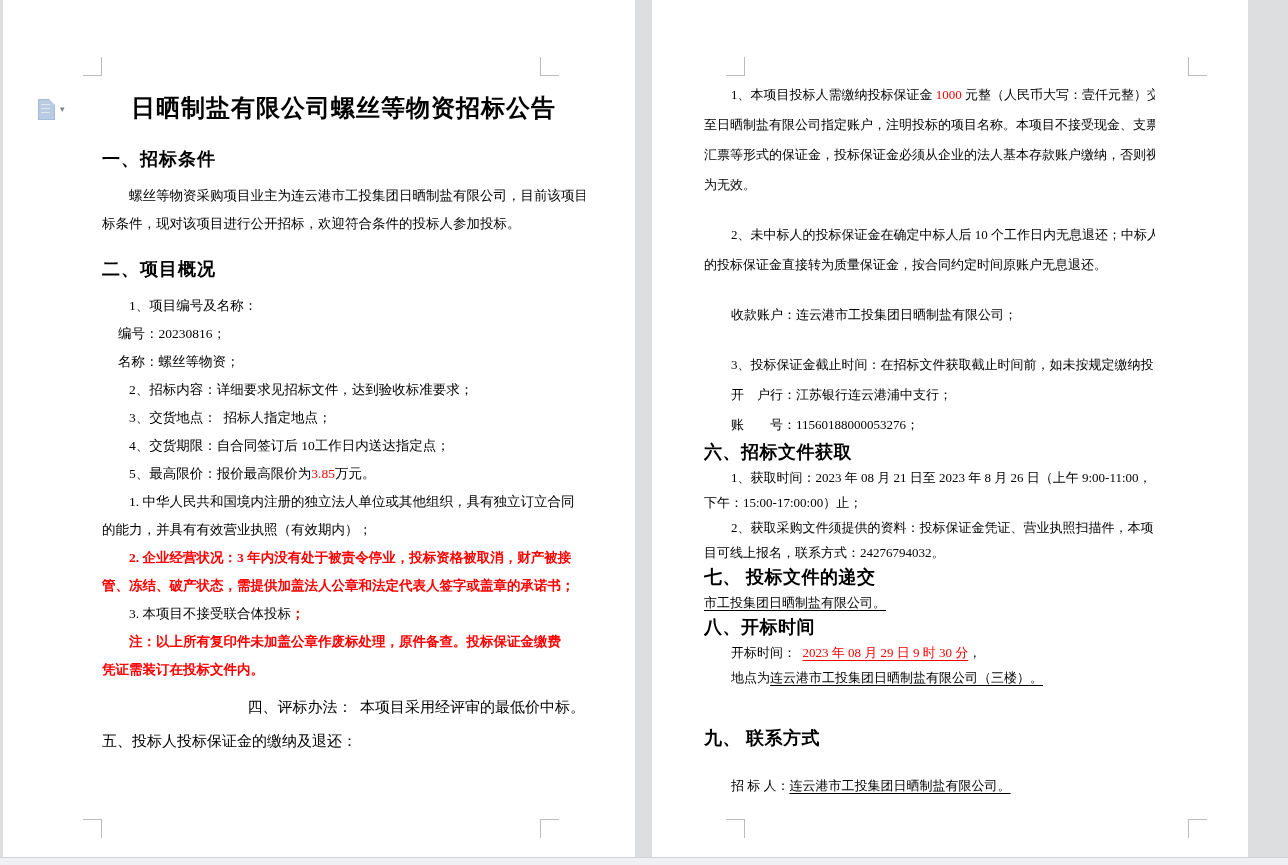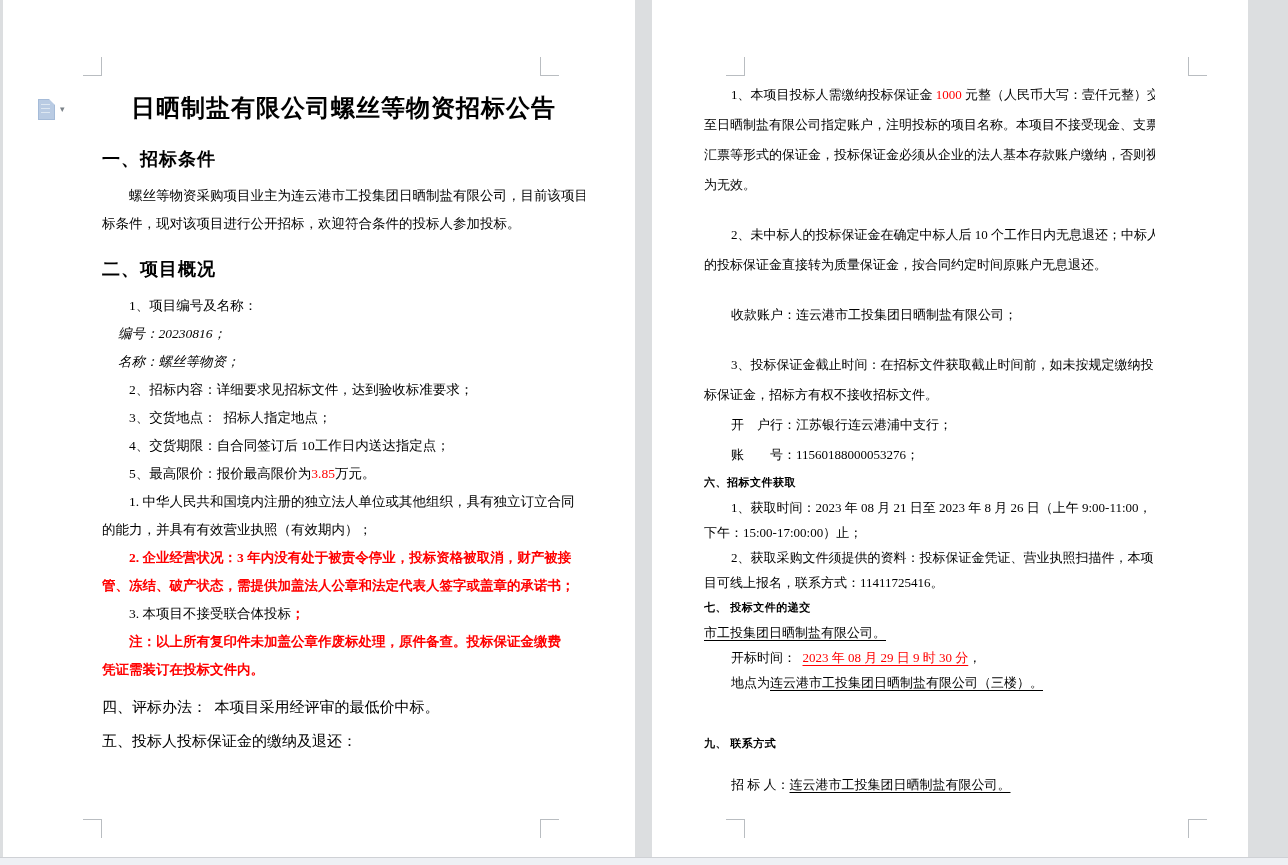--- a/index.html
+++ b/index.html
@@ -20,31 +20,31 @@
   .title{
     font-family:"Liberation Sans","DejaVu Sans",sans-serif;
     font-weight:bold;font-size:24px;line-height:40px;
     text-align:center;letter-spacing:1px;white-space:nowrap;
   }
   .h1{
     font-family:"Liberation Sans","DejaVu Sans",sans-serif;
     font-weight:bold;font-size:18px;line-height:26px;
     margin:18px 0 10px;letter-spacing:1px;
   }
-  .h2{font-weight:bold;font-size:11px;line-height:25px;letter-spacing:0.5px;}
+  .h2{font-weight:bold;font-size:18px;line-height:25px;letter-spacing:0.5px;}
   .body{font-size:13.5px;line-height:28px;}
   .note{font-size:15px;line-height:30px;}
   .p2{font-size:13px;line-height:30px;}
   .p2t{font-size:13px;line-height:25px;}
   .ind{padding-left:27px;}
-  .ind2{padding-left:16px;font-style:italic;}
+  .ind2{padding-left:16px;}
   .m4{margin-top:4px;}
   .m6{margin-top:20px;}
-  .m8{margin-top:8px;}
-  .m16{margin-top:16px;}
+  .m8{margin-top:8px;text-align:right;}
+  .m16{margin-top:22px;}
   .m24{margin-top:36px;}
   
   .red{color:#ff0000;}
   .bold{font-weight:bold;}
   .ul{text-decoration:underline;text-underline-offset:3px;}
   
   .crop{position:absolute;width:18px;height:18px;pointer-events:none;}
   .crop.tl{border-right:1px solid #b9bdc1;border-bottom:1px solid #b9bdc1;}
   .crop.tr{border-left:1px solid #b9bdc1;border-bottom:1px solid #b9bdc1;}
   .crop.bl{border-right:1px solid #b9bdc1;border-top:1px solid #b9bdc1;}
@@ -110,30 +110,30 @@
   <div class="page page2">
     <div class="content">
         <div class="l p2 ind"><span class="">1、本项目投标人需缴纳投标保证金 </span><span class="red">1000</span><span class=""> 元整（人民币大写：壹仟元整）交</span></div>
         <div class="l p2"><span class="">至日晒制盐有限公司指定账户，注明投标的项目名称。本项目不接受现金、支票、</span></div>
         <div class="l p2"><span class="">汇票等形式的保证金，投标保证金必须从企业的法人基本存款账户缴纳，否则视</span></div>
         <div class="l p2"><span class="">为无效。</span></div>
         <div class="l p2 ind m6"><span class="">2、未中标人的投标保证金在确定中标人后 10 个工作日内无息退还；中标人</span></div>
         <div class="l p2"><span class="">的投标保证金直接转为质量保证金，按合同约定时间原账户无息退还。</span></div>
         <div class="l p2 ind m6"><span class="">收款账户：连云港市工投集团日晒制盐有限公司；</span></div>
         <div class="l p2 ind m6"><span class="">3、投标保证金截止时间：在招标文件获取截止时间前，如未按规定缴纳投</span></div>
-        <div class="l p2"><span class="">标保证金，招标方有权不接收招标文件。</span></div>
         <div class="l p2 ind"><span class="">开　户行：江苏银行连云港浦中支行；</span></div>
         <div class="l p2 ind"><span class="">账　　号：11560188000053276；</span></div>
         <div class="l h2"><span class="">六、招标文件获取</span></div>
         <div class="l p2t ind"><span class="">1、获取时间：2023 年 08 月 21 日至 2023 年 8 月 26 日（上午 9:00-11:00，</span></div>
         <div class="l p2t"><span class="">下午：15:00-17:00:00）止；</span></div>
         <div class="l p2t ind"><span class="">2、获取采购文件须提供的资料：投标保证金凭证、营业执照扫描件，本项</span></div>
-        <div class="l p2t"><span class="">目可线上报名，联系方式：11411725416。</span></div>
+        <div class="l p2t"><span class="">目可线上报名，联系方式：24276794032。</span></div>
         <div class="l h2"><span class="">七、 投标文件的递交</span></div>
         <div class="l p2t"><span class="ul">市工投集团日晒制盐有限公司。</span></div>
+        <div class="l h2"><span class="">八、开标时间</span></div>
         <div class="l p2t ind"><span class="">开标时间：  </span><span class="red  ul">2023 年 08 月 29 日 9 时 30 分</span><span class="">，</span></div>
         <div class="l p2t ind"><span class="">地点为</span><span class="ul">连云港市工投集团日晒制盐有限公司（三楼）。</span></div>
         <div class="l h2 m24"><span class="">九、 联系方式</span></div>
         <div class="l p2t ind m16"><span class="">招 标 人：</span><span class="ul">连云港市工投集团日晒制盐有限公司。</span></div>
       </div>
   </div>
 
   <div class="page-gap"></div>
   <div class="bottom-strip"></div>
 

